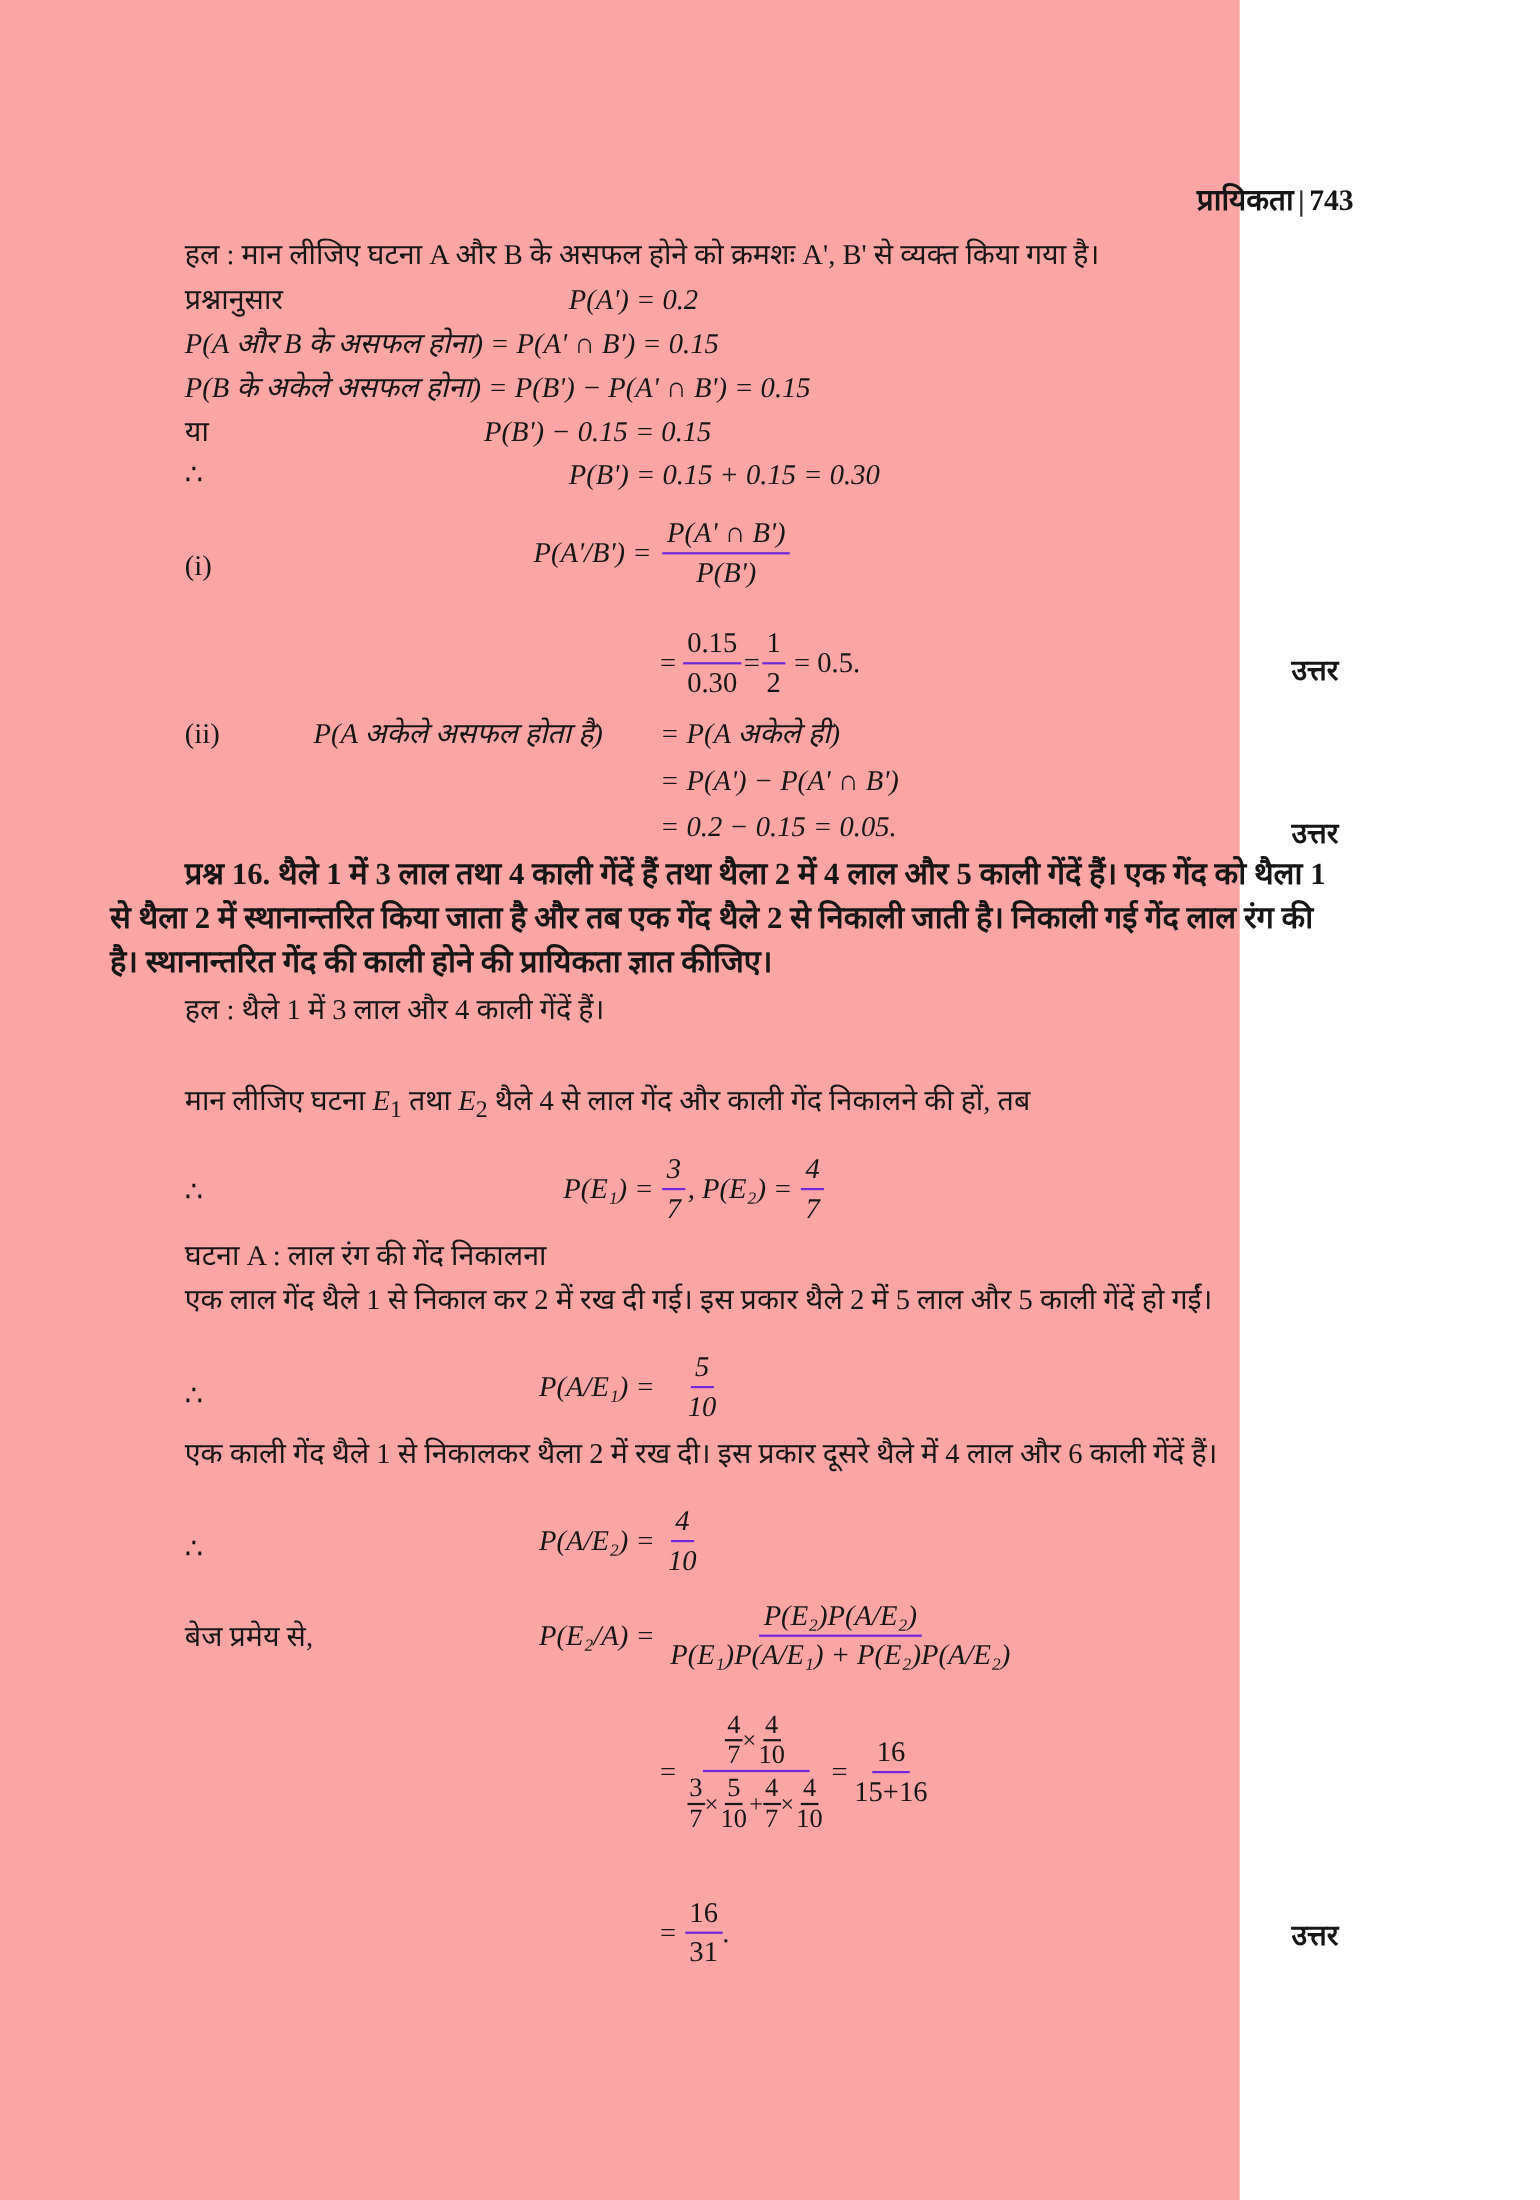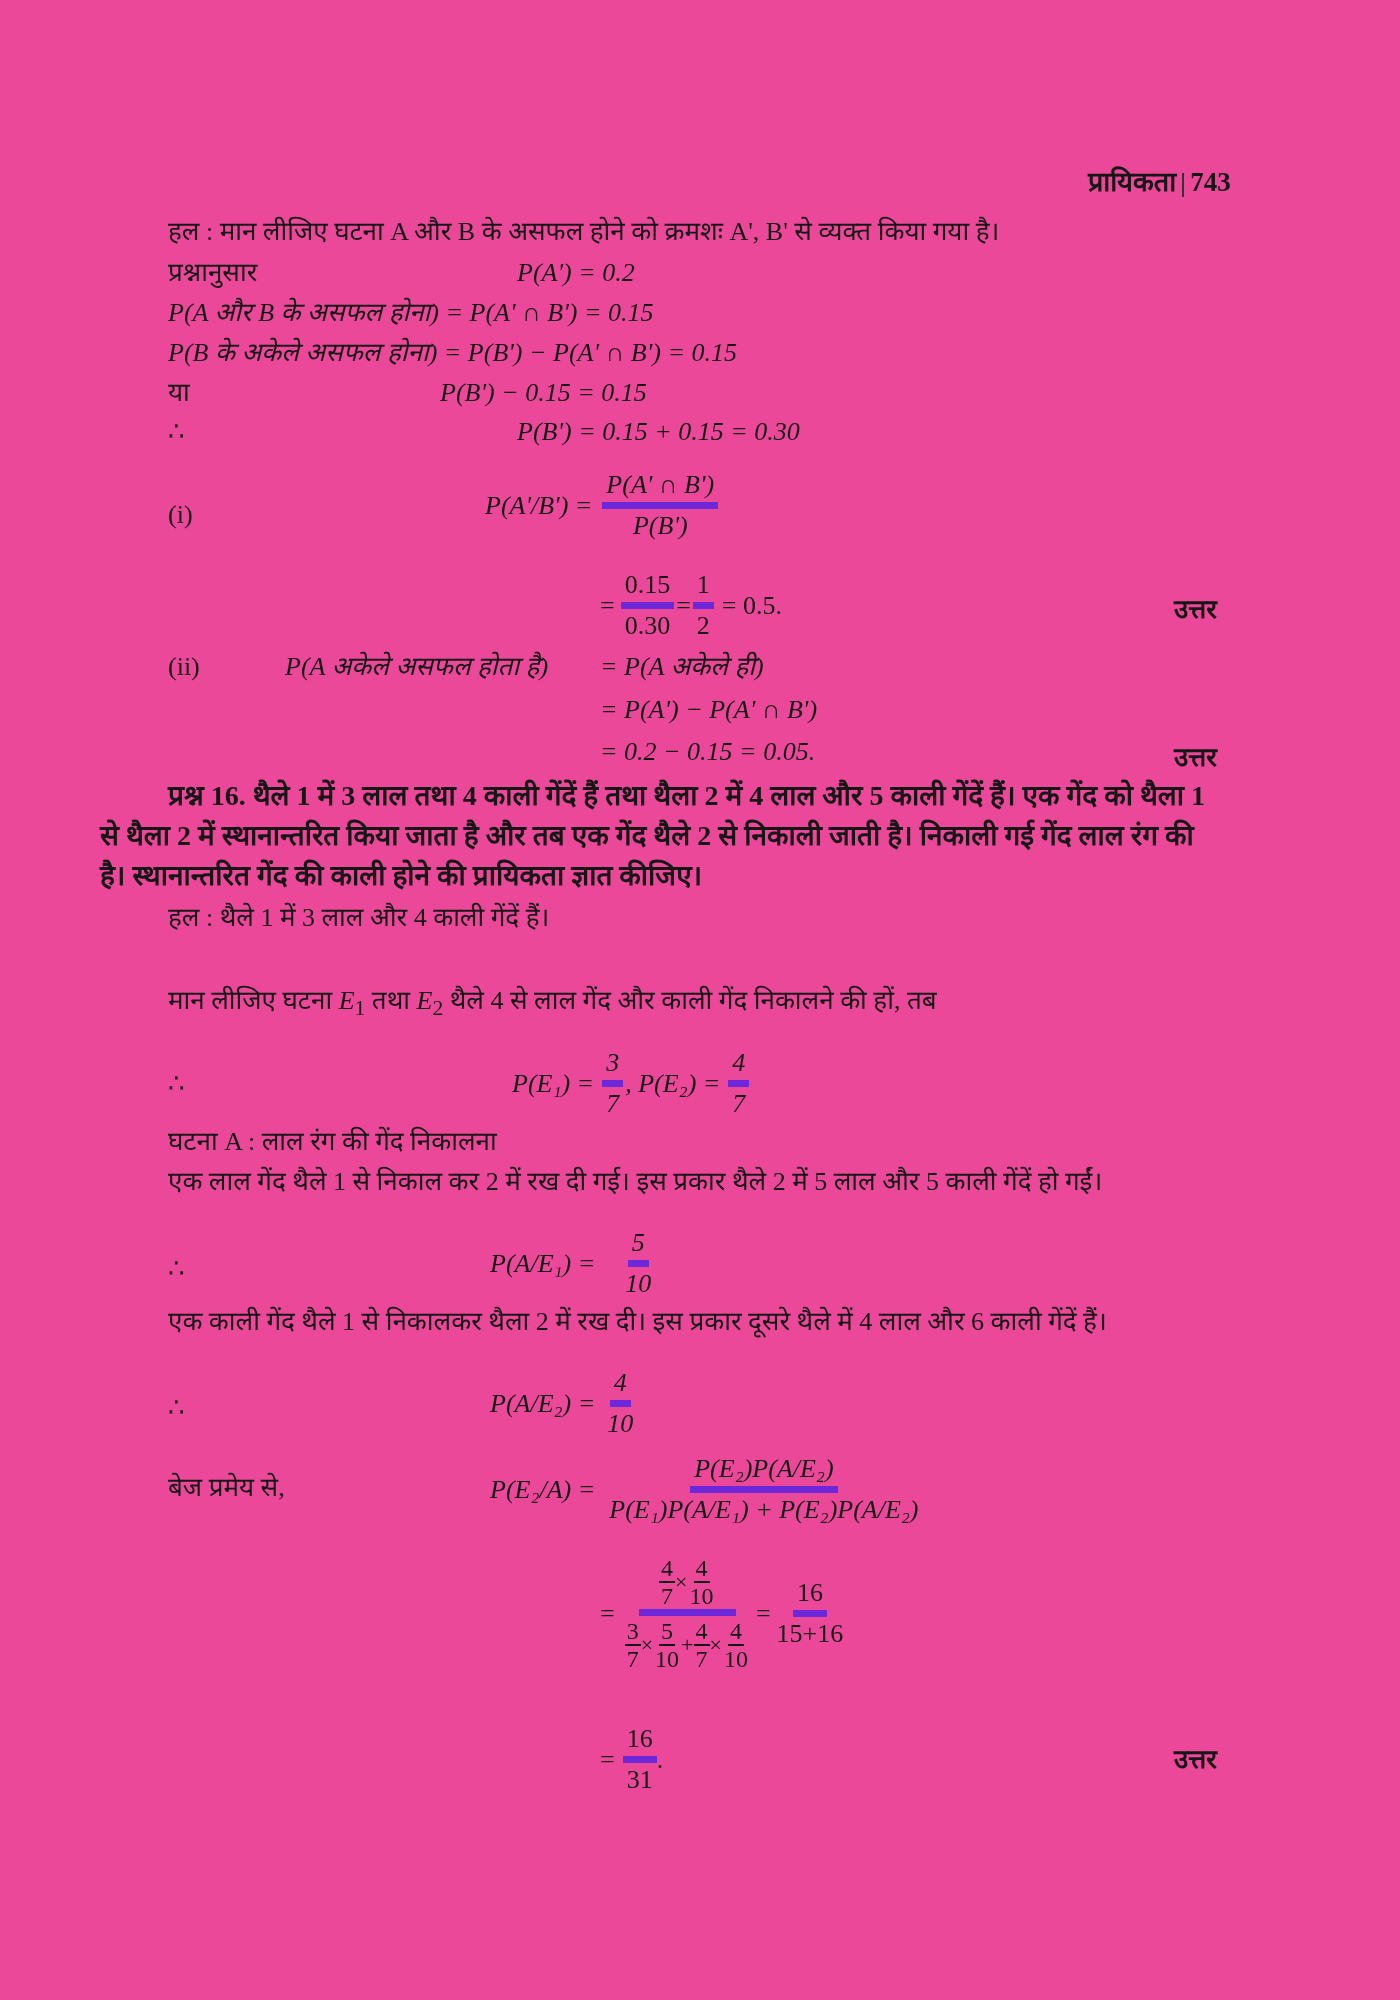--- a/index.html
+++ b/index.html
@@ -1,23 +1,23 @@
 <!DOCTYPE html>
 <html><head>
 <meta charset="utf-8">
 <style>
   html, body { margin:0; padding:0; background:#ffffff; }
   body { width:1400px; height:2000px; position:relative; overflow:hidden;
          font-family:"Liberation Serif","DejaVu Serif",serif; color:#161616; }
-  .page { position:absolute; left:0; top:0; width:1400px; height:2000px; background:#ec4899; }
+  .page { position:absolute; left:0; top:0; width:1127px; height:2000px; background:#fca5a5; }
   .ln { position:absolute; white-space:nowrap; font-size:26px; line-height:32px; }
   .hdr { font-weight:bold; font-size:27px; }
   .m { font-style:italic; }
   .frac { display:inline-flex; flex-direction:column; align-items:center; vertical-align:middle; }
-  .frac .num { padding:0 4px 2px 4px; border-bottom:7px solid #6d28d9; line-height:30px; }
+  .frac .num { padding:0 4px 2px 4px; border-bottom:2px solid #6d28d9; line-height:30px; }
   .frac .den { padding:2px 4px 0 4px; line-height:30px; }
   .sfrac { display:inline-flex; flex-direction:column; align-items:center; vertical-align:middle; font-size:24px; }
   .sfrac .num { border-bottom:2px solid #161616; padding:0 2px; line-height:26px; }
   .sfrac .den { padding:0 2px; line-height:26px; }
   .q { position:absolute; left:100px; width:1125px; font-weight:bold; font-size:28px; line-height:40px; }
   .q .first { padding-left:68px; }
   .ans { position:absolute; left:1174px; font-weight:bold; font-size:26px; }
   .cpx { position:absolute; display:flex; align-items:center; font-size:26px; }
   .sep { display:inline-block; width:2px; height:24px; background:#333; margin:0 6px; vertical-align:middle; }
 </style>

